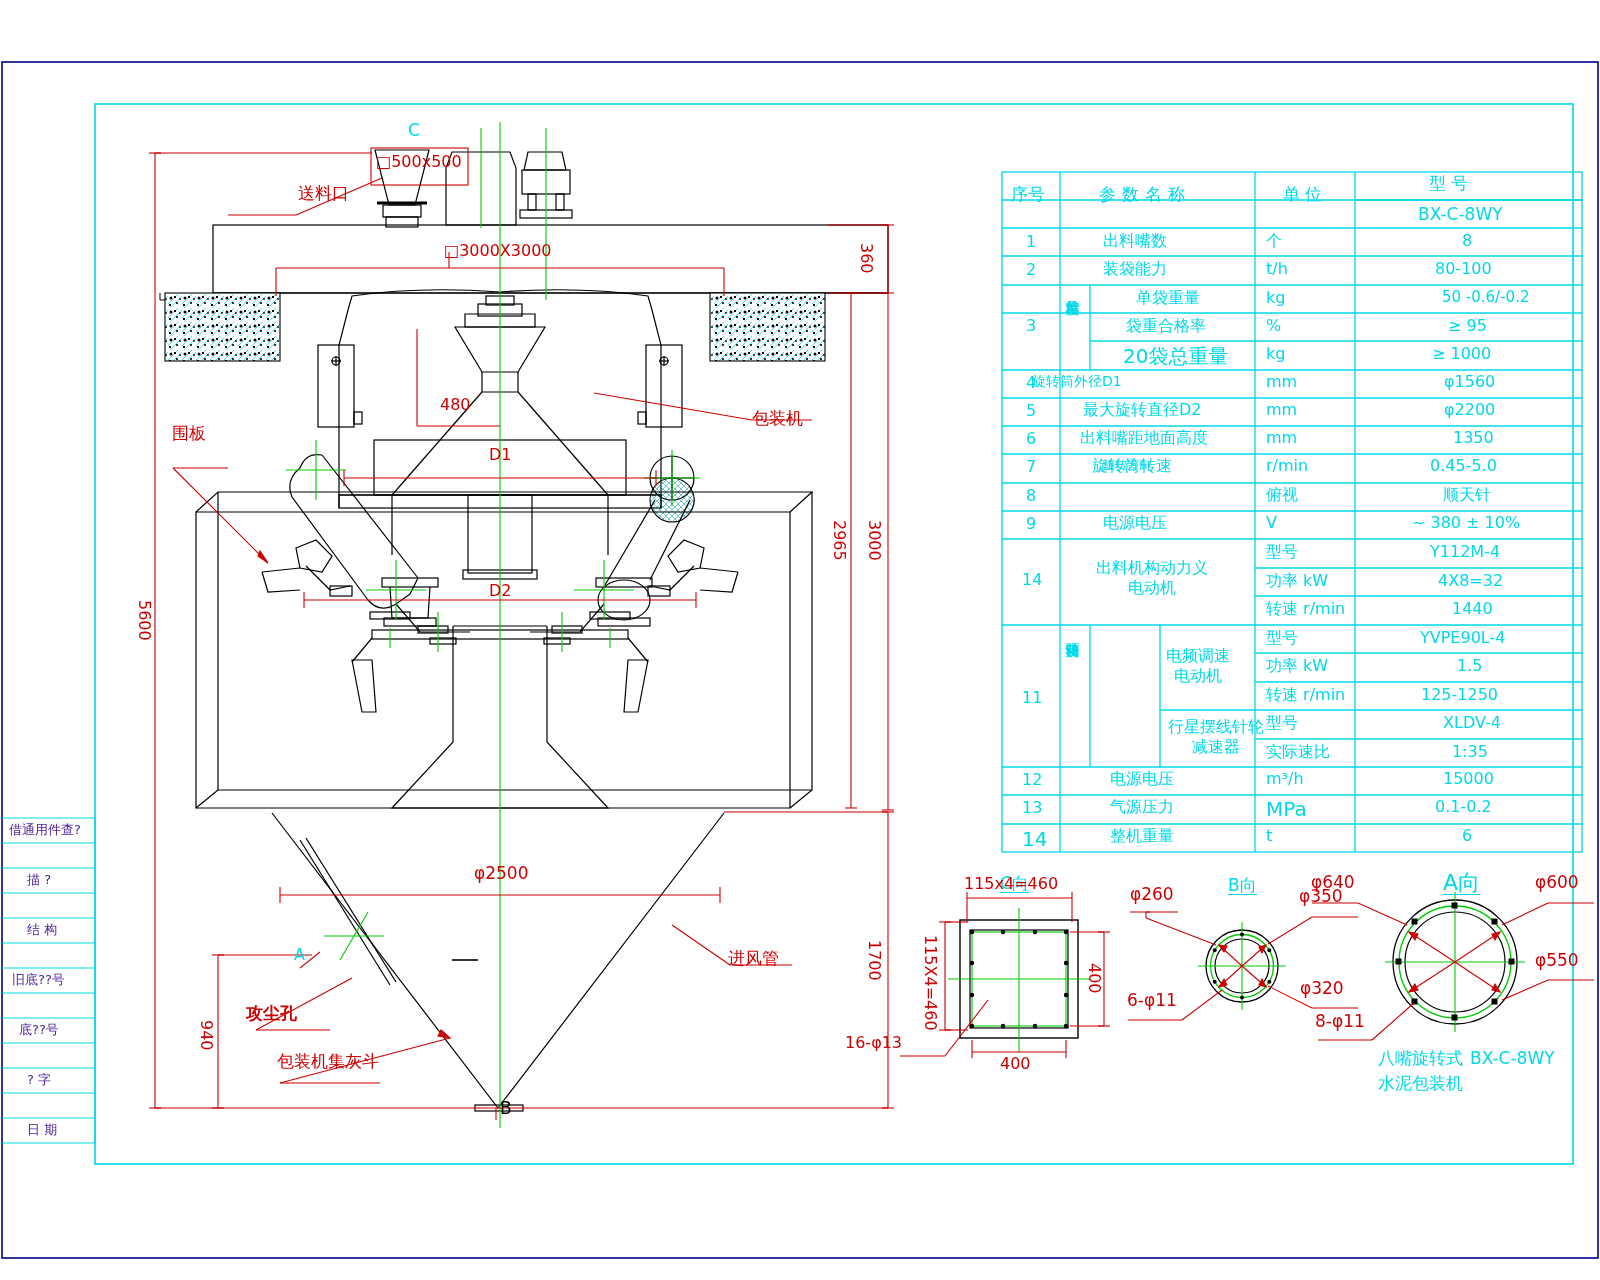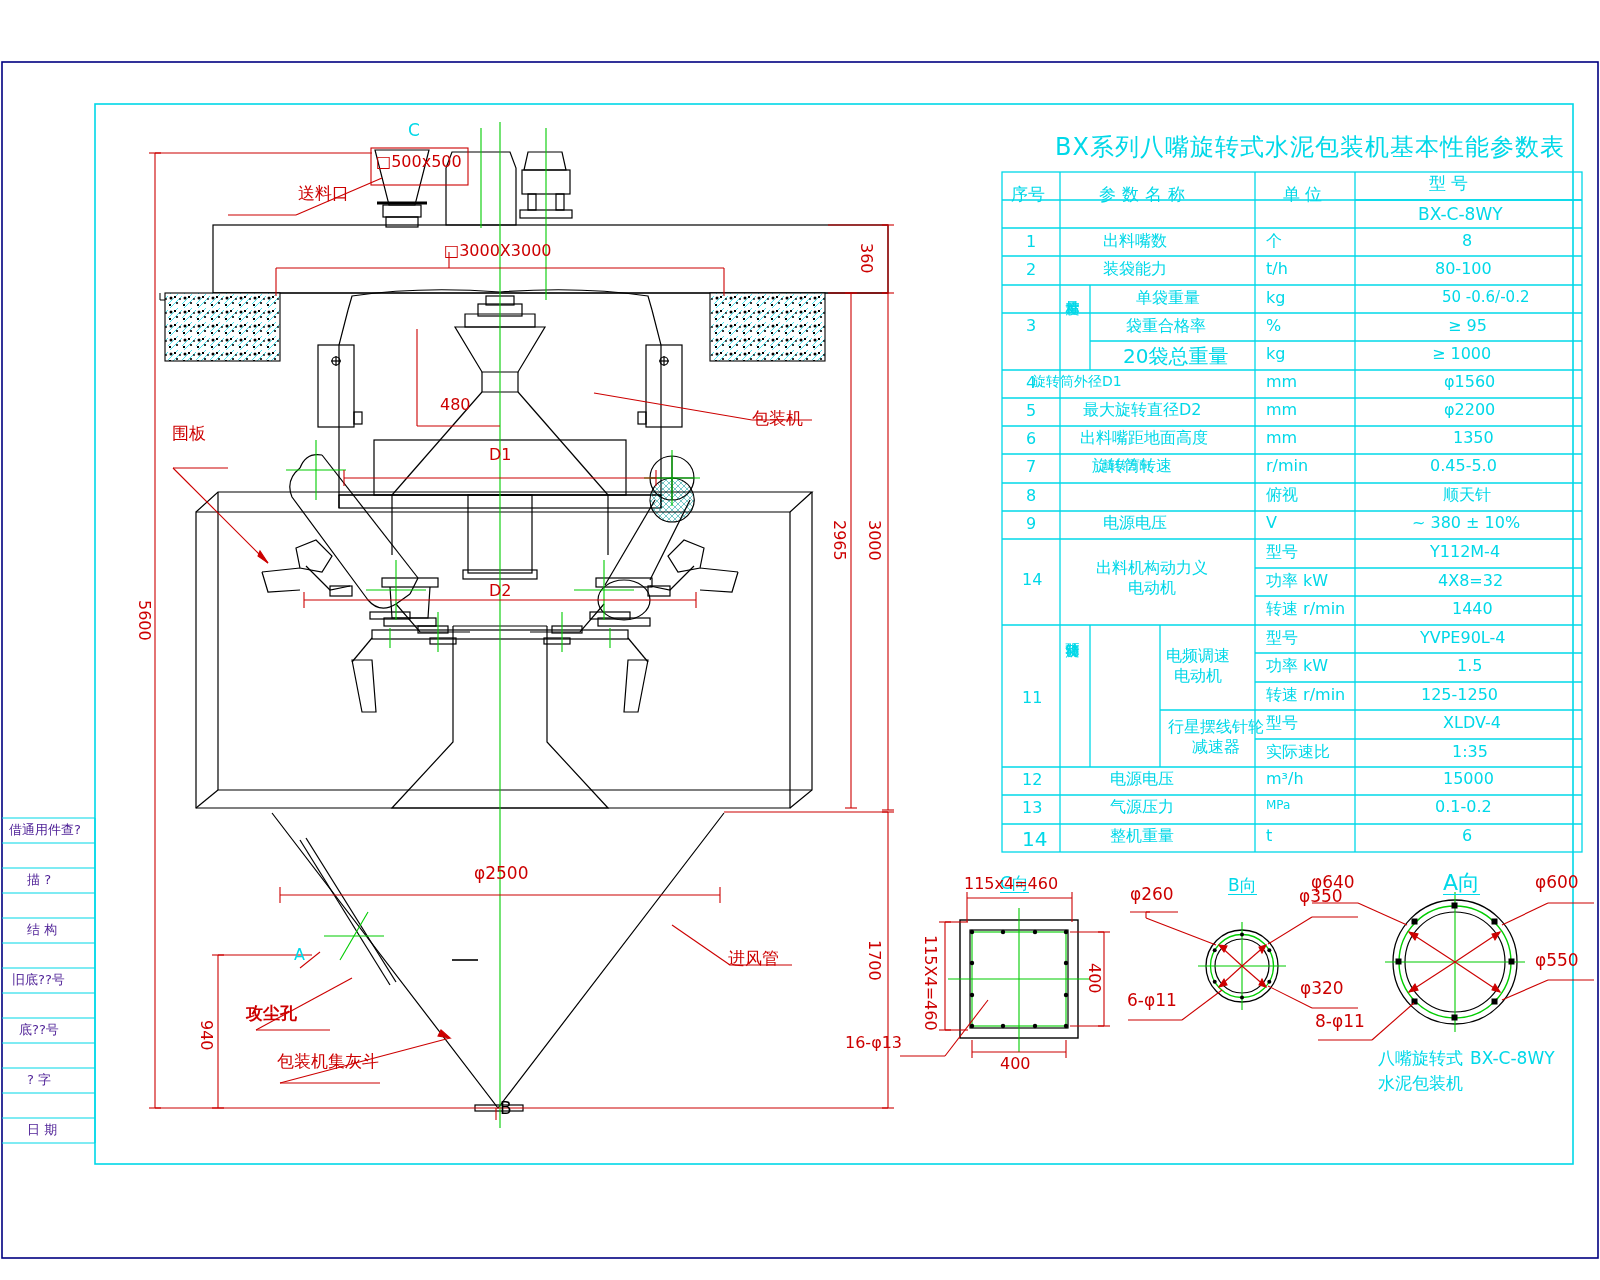--- a/index.html
+++ b/index.html
@@ -429,21 +429,20 @@
     <line x1="1255" y1="653" x2="1582" y2="653"></line>
     <line x1="1255" y1="682" x2="1582" y2="682"></line>
     <line x1="1160" y1="710" x2="1582" y2="710"></line>
     <line x1="1255" y1="739" x2="1582" y2="739"></line>
     <line x1="1002" y1="767" x2="1582" y2="767"></line>
     <line x1="1002" y1="795" x2="1582" y2="795"></line>
     <line x1="1002" y1="824" x2="1582" y2="824"></line>
   </g>
 </svg>
 
-<div class="lbl cyan" style="left:1055px;top:135px;font-size:24px;letter-spacing:1px;">BX系列八嘴旋转式水泥包装机基本性能参数表</div>
 
 <div class="lbl cyan" style="left:1011px;top:186px;font-size:17px;">序号</div>
 <div class="lbl cyan" style="left:1099px;top:186px;font-size:17px;letter-spacing:6px;">参数名称</div>
 <div class="lbl cyan" style="left:1283px;top:186px;font-size:17px;letter-spacing:5px;">单位</div>
 <div class="lbl cyan" style="left:1429px;top:175px;font-size:17px;letter-spacing:5px;">型号</div>
 <div class="lbl cyan" style="left:1418px;top:206px;font-size:17px;">BX-C-8WY</div>
 
 <div class="lbl cyan" style="left:1026px;top:234px;font-size:16px;">1</div>
 <div class="lbl cyan" style="left:1103px;top:233px;font-size:16px;">出料嘴数</div>
 <div class="lbl cyan" style="left:1266px;top:233px;font-size:16px;">个</div>
@@ -529,21 +528,21 @@
 <div class="lbl cyan" style="left:1266px;top:744px;font-size:16px;">实际速比</div>
 <div class="lbl cyan" style="left:1452px;top:744px;font-size:16px;">1:35</div>
 
 <div class="lbl cyan" style="left:1022px;top:772px;font-size:16px;">12</div>
 <div class="lbl cyan" style="left:1110px;top:771px;font-size:16px;">电源电压</div>
 <div class="lbl cyan" style="left:1266px;top:771px;font-size:16px;">m³/h</div>
 <div class="lbl cyan" style="left:1443px;top:771px;font-size:16px;">15000</div>
 
 <div class="lbl cyan" style="left:1022px;top:800px;font-size:16px;">13</div>
 <div class="lbl cyan" style="left:1110px;top:799px;font-size:16px;">气源压力</div>
-<div class="lbl cyan" style="left:1266px;top:799px;font-size:12px;">MPa</div>
+<div class="lbl cyan" style="left:1266px;top:799px;font-size:20px;">MPa</div>
 <div class="lbl cyan" style="left:1435px;top:799px;font-size:16px;">0.1-0.2</div>
 
 <div class="lbl cyan" style="left:1022px;top:829px;font-size:20px;">14</div>
 <div class="lbl cyan" style="left:1110px;top:828px;font-size:16px;">整机重量</div>
 <div class="lbl cyan" style="left:1266px;top:828px;font-size:16px;">t</div>
 <div class="lbl cyan" style="left:1462px;top:828px;font-size:16px;">6</div>
 
 <div class="lbl cyan" style="left:408px;top:122px;font-size:17px;">C</div>
 <div class="lbl blk" style="left:500px;top:1100px;font-size:17px;">B</div>
 <div class="lbl cyan" style="left:294px;top:947px;font-size:16px;">A</div>

